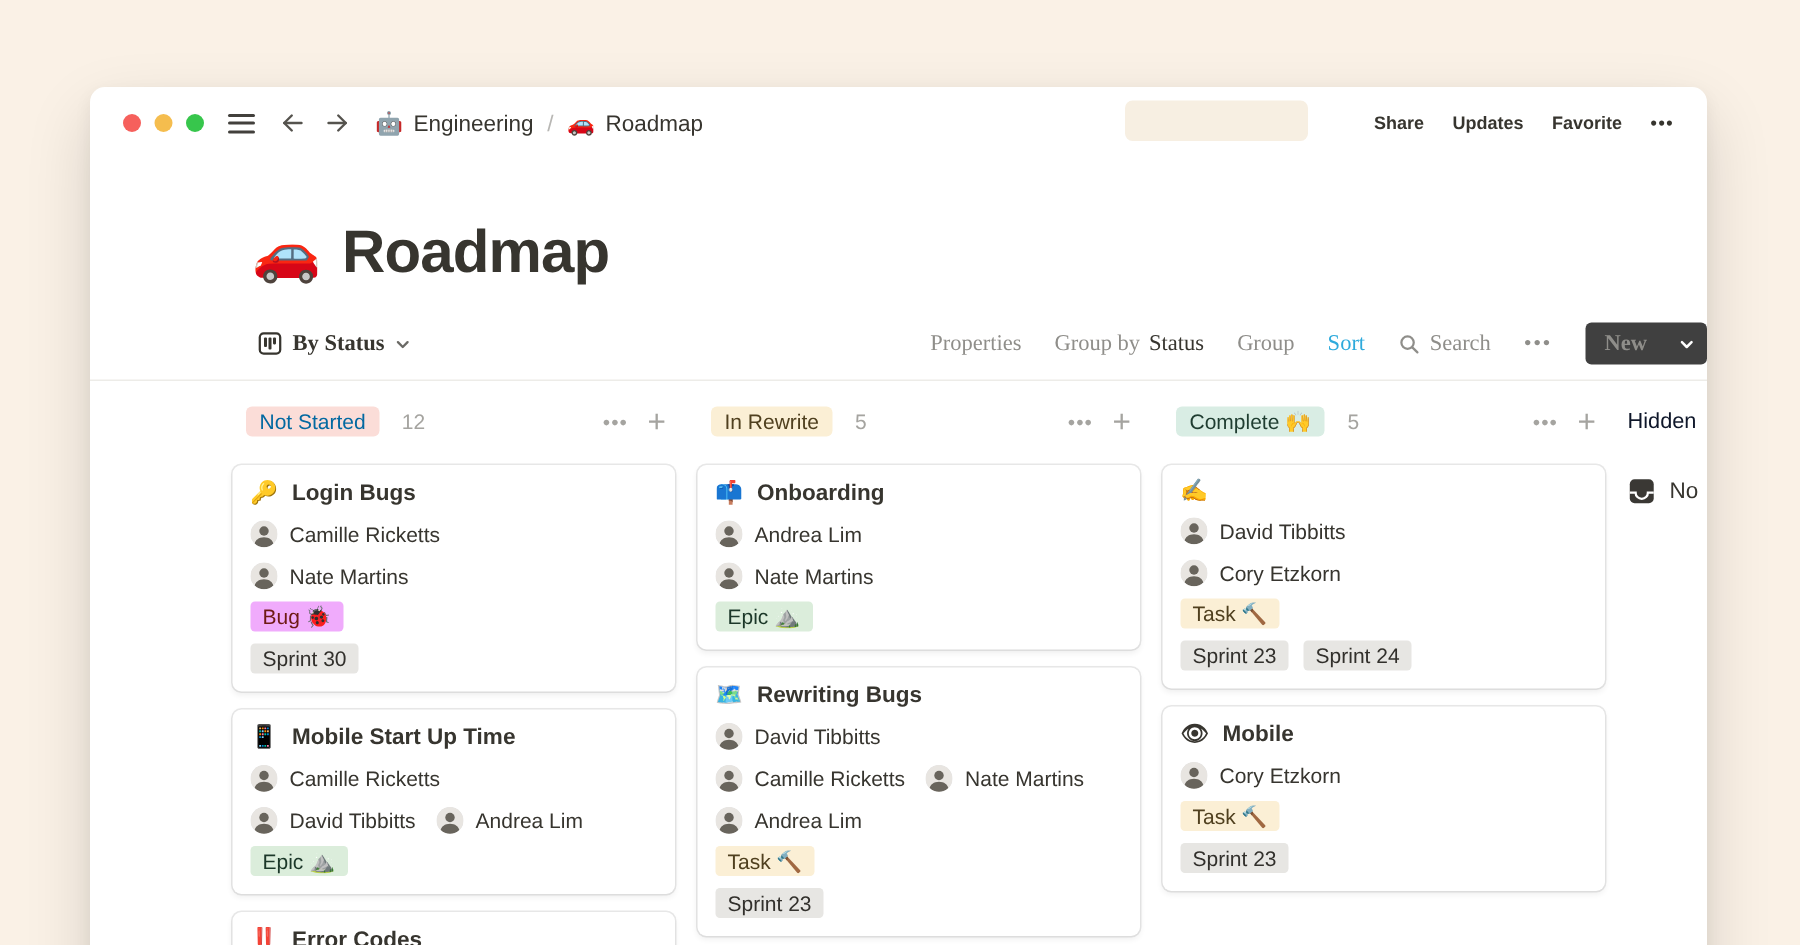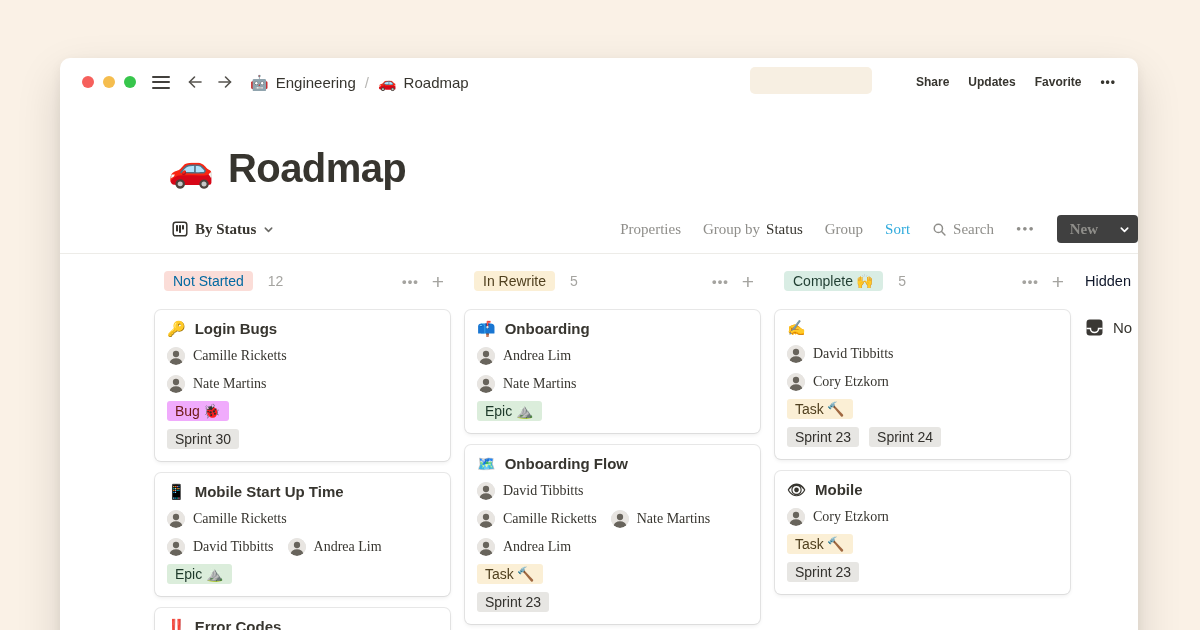--- a/index.html
+++ b/index.html
@@ -56,21 +56,21 @@
   .col-count { margin-left: 15px; color: #A5A4A0; font-size: 14px; }
   .col-actions { margin-left: auto; display: flex; align-items: center; gap: 13px; }
   .col-actions button { background: none; border: none; cursor: pointer; color: #A5A4A0; }
   .col-more { font-size: 13px; letter-spacing: 1px; font-weight: 700; }
   .col-add { font-size: 21px; font-weight: 300; line-height: 1; }
   .cards { margin-top: 16px; display: flex; flex-direction: column; gap: 12px; }
   .card { background: #fff; border-radius: 6px; padding: 10px 12px 12px; cursor: pointer;
           box-shadow: 0 0 0 1px rgba(15,15,15,.09), 0 2px 4px rgba(15,15,15,.07); }
   .card-title { display: flex; align-items: center; gap: 9px; font-size: 15px; font-weight: 600; color: #37352F; }
   .card-title .t-icon { font-size: 15px; line-height: 1; }
-  .person-row { display: flex; align-items: center; margin-top: 10px; font-family: Liberation Serif, serif; }
+  .person-row { display: flex; align-items: center; margin-top: 10px; }
   .person { display: flex; align-items: center; gap: 8px; margin-right: 14px; font-size: 14px; color: #37352F; }
   .avatar { width: 18px; height: 18px; border-radius: 50%; overflow: hidden; flex: none; box-shadow: inset 0 0 0 1px rgba(0,0,0,.12); }
   .avatar svg { display: block; }
   .tag-row { display: flex; gap: 10px; margin-top: 8px; }
   .tag { font-size: 14px; padding: 2px 8px; border-radius: 3px; white-space: nowrap; cursor: pointer; }
 
   .hidden-col { flex: none; width: 110px; }
   .hidden-label { height: 26px; display: flex; align-items: center; color: #0f172a; font-size: 14.5px; background: none; border: none; font-family: inherit; cursor: pointer; }
   .no-item { margin-top: 24px; display: flex; align-items: center; gap: 9px; font-size: 15px; font-weight: 500; color: #37352F; background: none; border: none; font-family: inherit; cursor: pointer; }
 </style>
@@ -305,21 +305,21 @@
                   <span>Nate Martins</span>
                 </span>
               </div>
               <div class="tag-row">
                 <span class="tag" style="background: rgb(219, 237, 219); color: rgb(28, 56, 41);">Epic ⛰️</span>
               </div>
             </article>
             <article class="card">
               <div class="card-title">
                 <span class="t-icon">🗺️</span>
-                <span>Onboarding Flow</span>
+                <span>Rewriting Bugs</span>
               </div>
               <div class="person-row">
                 <span class="person">
                   <span class="avatar">
                     <svg width="18" height="18" viewBox="0 0 20 20">
                       <circle cx="10" cy="10" r="10" fill="#E8E5E1"></circle>
                       <circle cx="10" cy="7.8" r="3.5" fill="#68645C"></circle>
                       <path d="M10 12.4c-3.9 0-6.4 2.2-6.9 4.7a10 10 0 0 0 13.8 0c-.5-2.5-3-4.7-6.9-4.7z" fill="#68645C"></path>
                     </svg>
                   </span>

